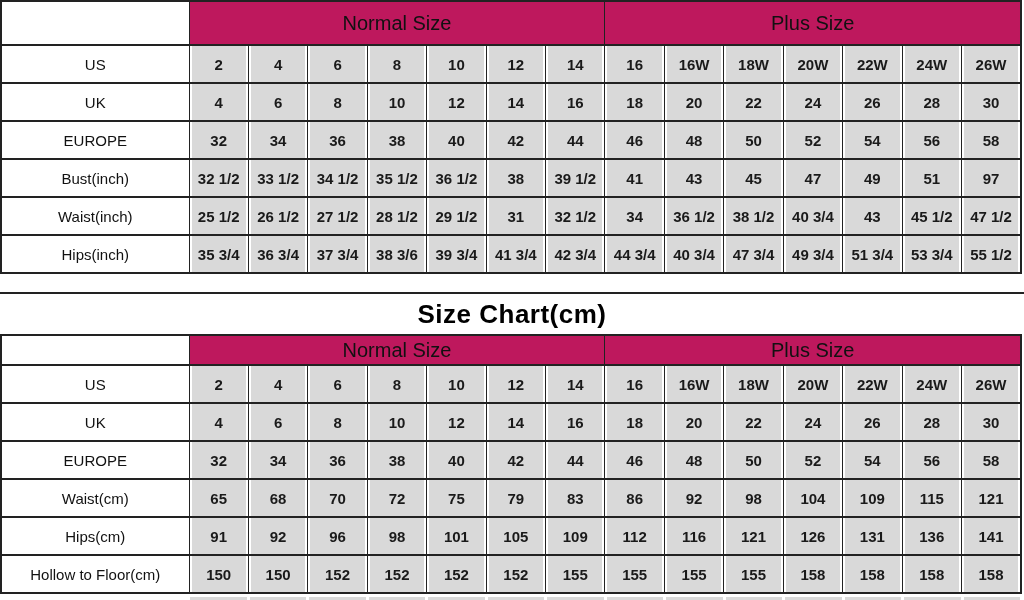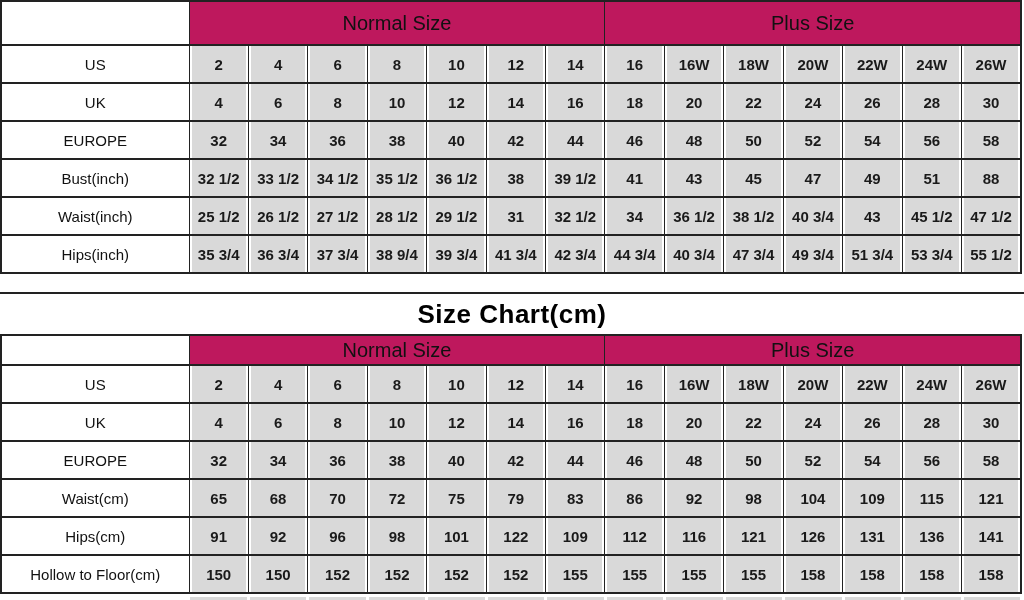--- a/index.html
+++ b/index.html
@@ -173,21 +173,21 @@
           <td class="size-cell">35 1/2</td>
           <td class="size-cell">36 1/2</td>
           <td class="size-cell">38</td>
           <td class="size-cell">39 1/2</td>
           <td class="size-cell">41</td>
           <td class="size-cell">43</td>
           <td class="size-cell">45</td>
           <td class="size-cell">47</td>
           <td class="size-cell">49</td>
           <td class="size-cell">51</td>
-          <td class="size-cell">88</td>
+          <td class="size-cell">97</td>
         </tr>
         <tr class="data-row">
           <th class="row-label">Waist(inch)</th>
           <td class="size-cell">25 1/2</td>
           <td class="size-cell">26 1/2</td>
           <td class="size-cell">27 1/2</td>
           <td class="size-cell">28 1/2</td>
           <td class="size-cell">29 1/2</td>
           <td class="size-cell">31</td>
           <td class="size-cell">32 1/2</td>
@@ -197,21 +197,21 @@
           <td class="size-cell">40 3/4</td>
           <td class="size-cell">43</td>
           <td class="size-cell">45 1/2</td>
           <td class="size-cell">47 1/2</td>
         </tr>
         <tr class="data-row">
           <th class="row-label">Hips(inch)</th>
           <td class="size-cell">35 3/4</td>
           <td class="size-cell">36 3/4</td>
           <td class="size-cell">37 3/4</td>
-          <td class="size-cell">38 9/4</td>
+          <td class="size-cell">38 3/6</td>
           <td class="size-cell">39 3/4</td>
           <td class="size-cell">41 3/4</td>
           <td class="size-cell">42 3/4</td>
           <td class="size-cell">44 3/4</td>
           <td class="size-cell">40 3/4</td>
           <td class="size-cell">47 3/4</td>
           <td class="size-cell">49 3/4</td>
           <td class="size-cell">51 3/4</td>
           <td class="size-cell">53 3/4</td>
           <td class="size-cell">55 1/2</td>
@@ -317,21 +317,21 @@
           <td class="size-cell">115</td>
           <td class="size-cell">121</td>
         </tr>
         <tr class="data-row">
           <th class="row-label">Hips(cm)</th>
           <td class="size-cell">91</td>
           <td class="size-cell">92</td>
           <td class="size-cell">96</td>
           <td class="size-cell">98</td>
           <td class="size-cell">101</td>
-          <td class="size-cell">122</td>
+          <td class="size-cell">105</td>
           <td class="size-cell">109</td>
           <td class="size-cell">112</td>
           <td class="size-cell">116</td>
           <td class="size-cell">121</td>
           <td class="size-cell">126</td>
           <td class="size-cell">131</td>
           <td class="size-cell">136</td>
           <td class="size-cell">141</td>
         </tr>
         <tr class="data-row">

